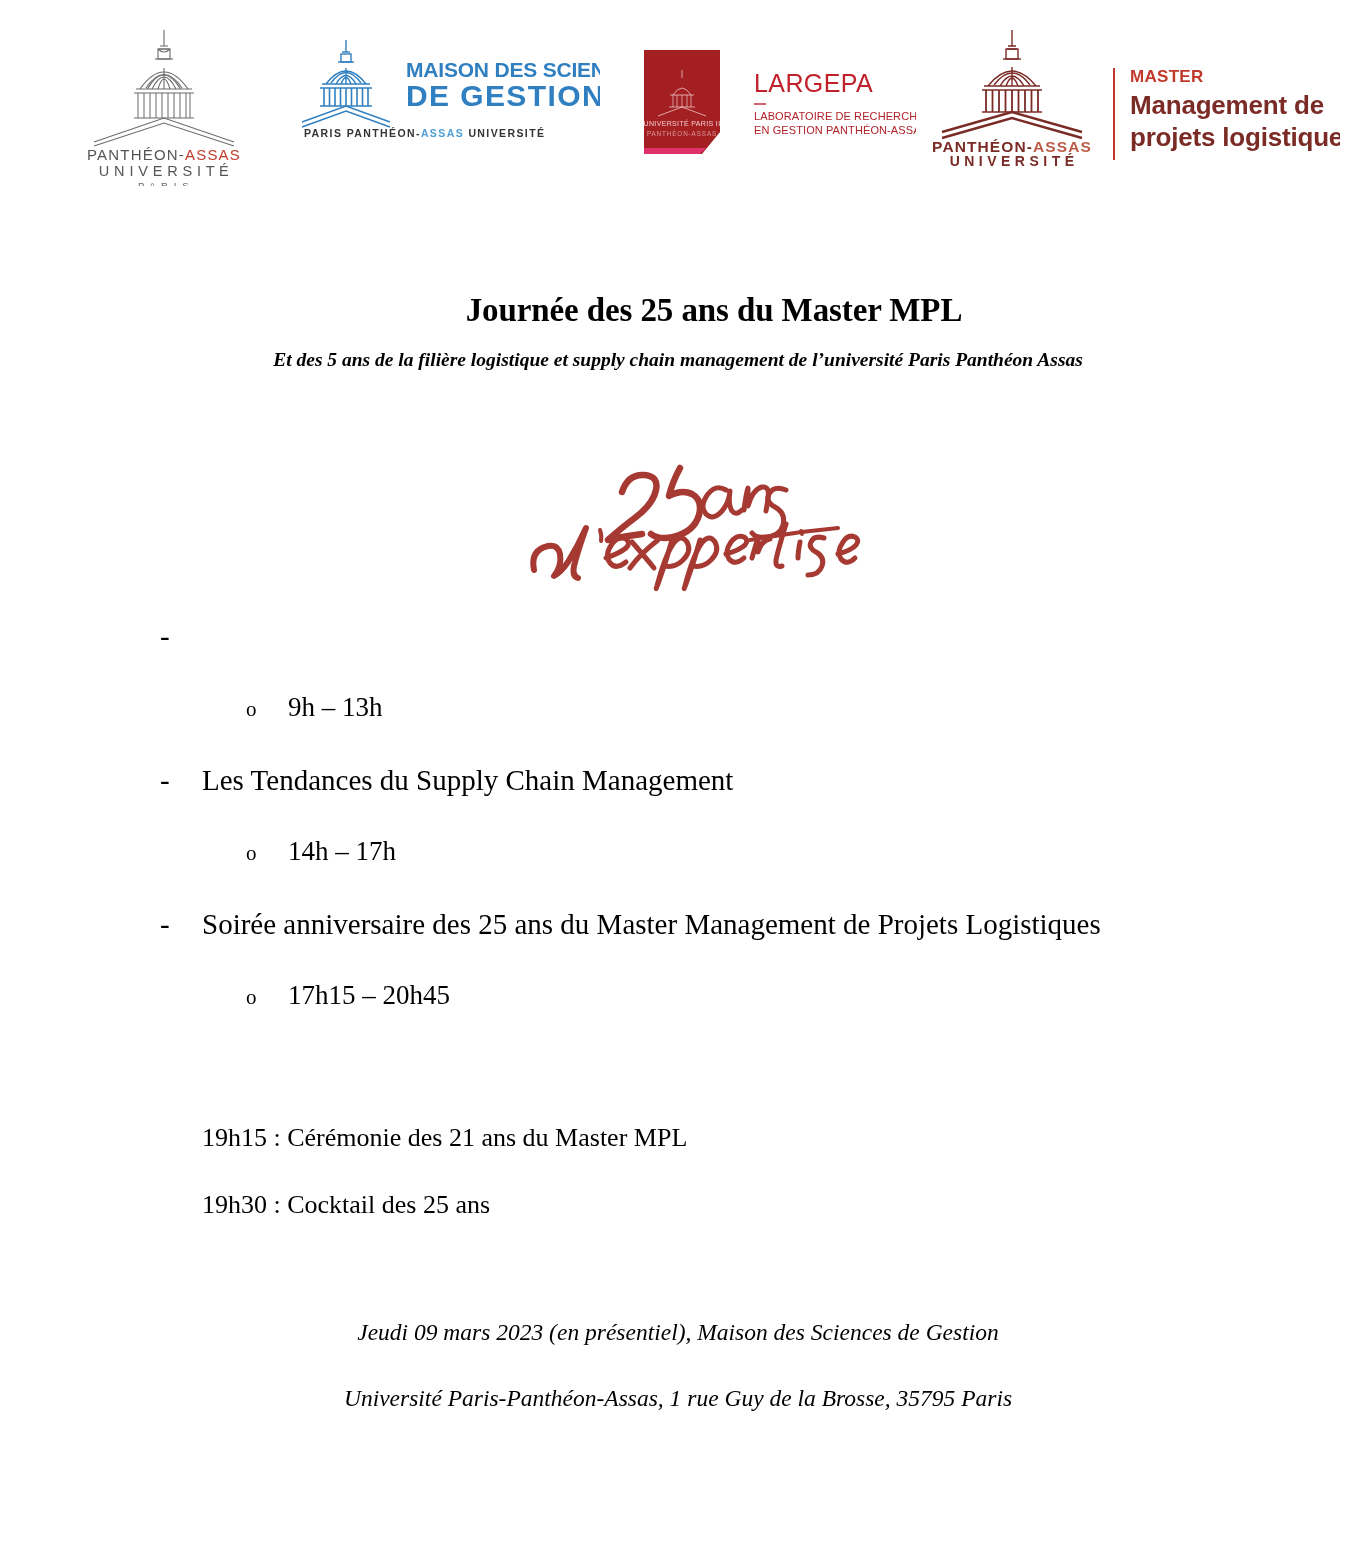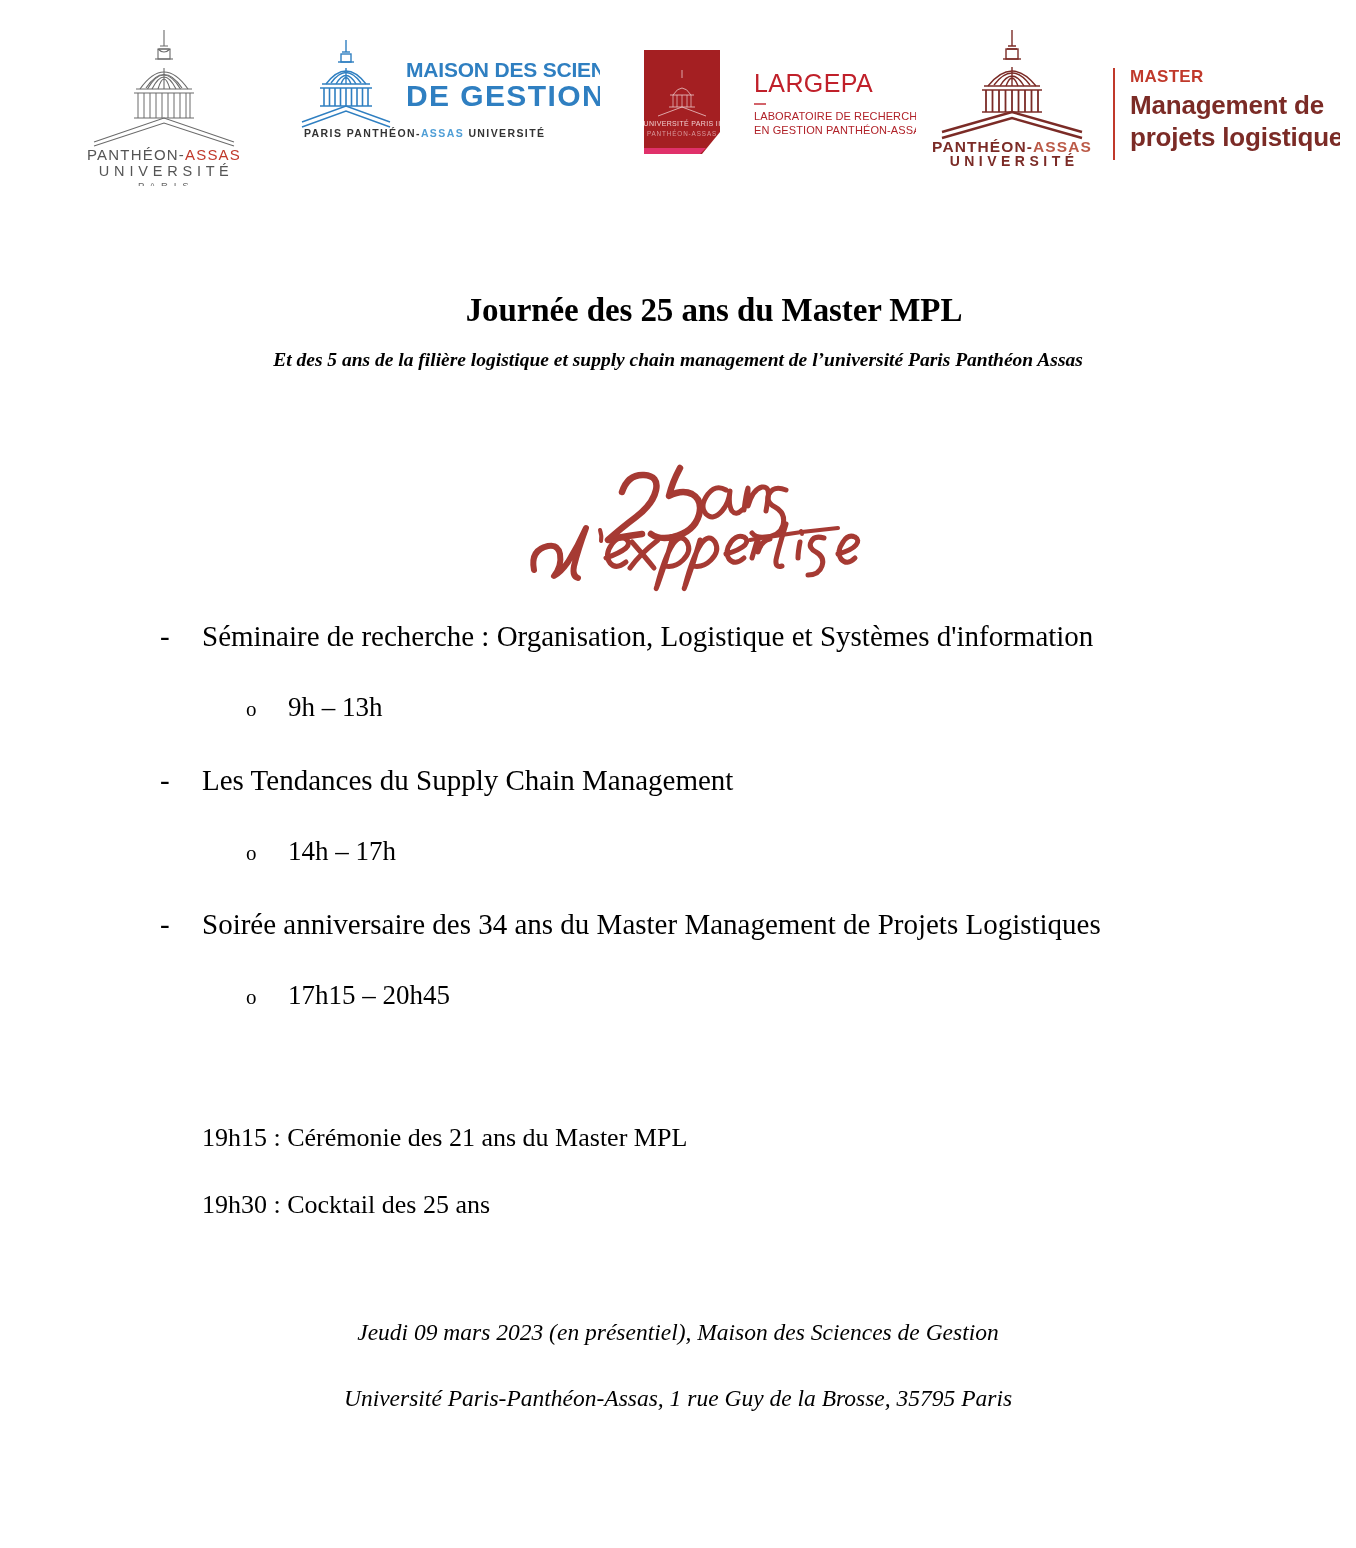--- a/index.html
+++ b/index.html
@@ -341,21 +341,20 @@
   </g>
   <text x="-9999" y="-9999">25 ans</text>
   <text x="-9999" y="-9999">d'expertise</text>
 </svg>
 
 <div class="agenda">
 
   <div class="agenda-block">
     <div class="bullet-row">
       <span class="bullet-mark">-</span>
-      <span class="bullet-text">Séminaire de recherche : Organisation, Logistique et Systèmes d'information</span>
     </div>
     <div class="sub-row">
       <span class="sub-mark">o</span>
       <span class="sub-text">9h – 13h</span>
     </div>
   </div>
 
   <div class="agenda-block">
     <div class="bullet-row">
       <span class="bullet-mark">-</span>
@@ -363,21 +362,21 @@
     </div>
     <div class="sub-row">
       <span class="sub-mark">o</span>
       <span class="sub-text">14h – 17h</span>
     </div>
   </div>
 
   <div class="agenda-block">
     <div class="bullet-row">
       <span class="bullet-mark">-</span>
-      <span class="bullet-text">Soirée anniversaire des 34 ans du Master Management de Projets Logistiques</span>
+      <span class="bullet-text">Soirée anniversaire des 25 ans du Master Management de Projets Logistiques</span>
     </div>
     <div class="sub-row">
       <span class="sub-mark">o</span>
       <span class="sub-text">17h15 – 20h45</span>
     </div>
   </div>
 
 </div>
 
 <div class="ceremony">

